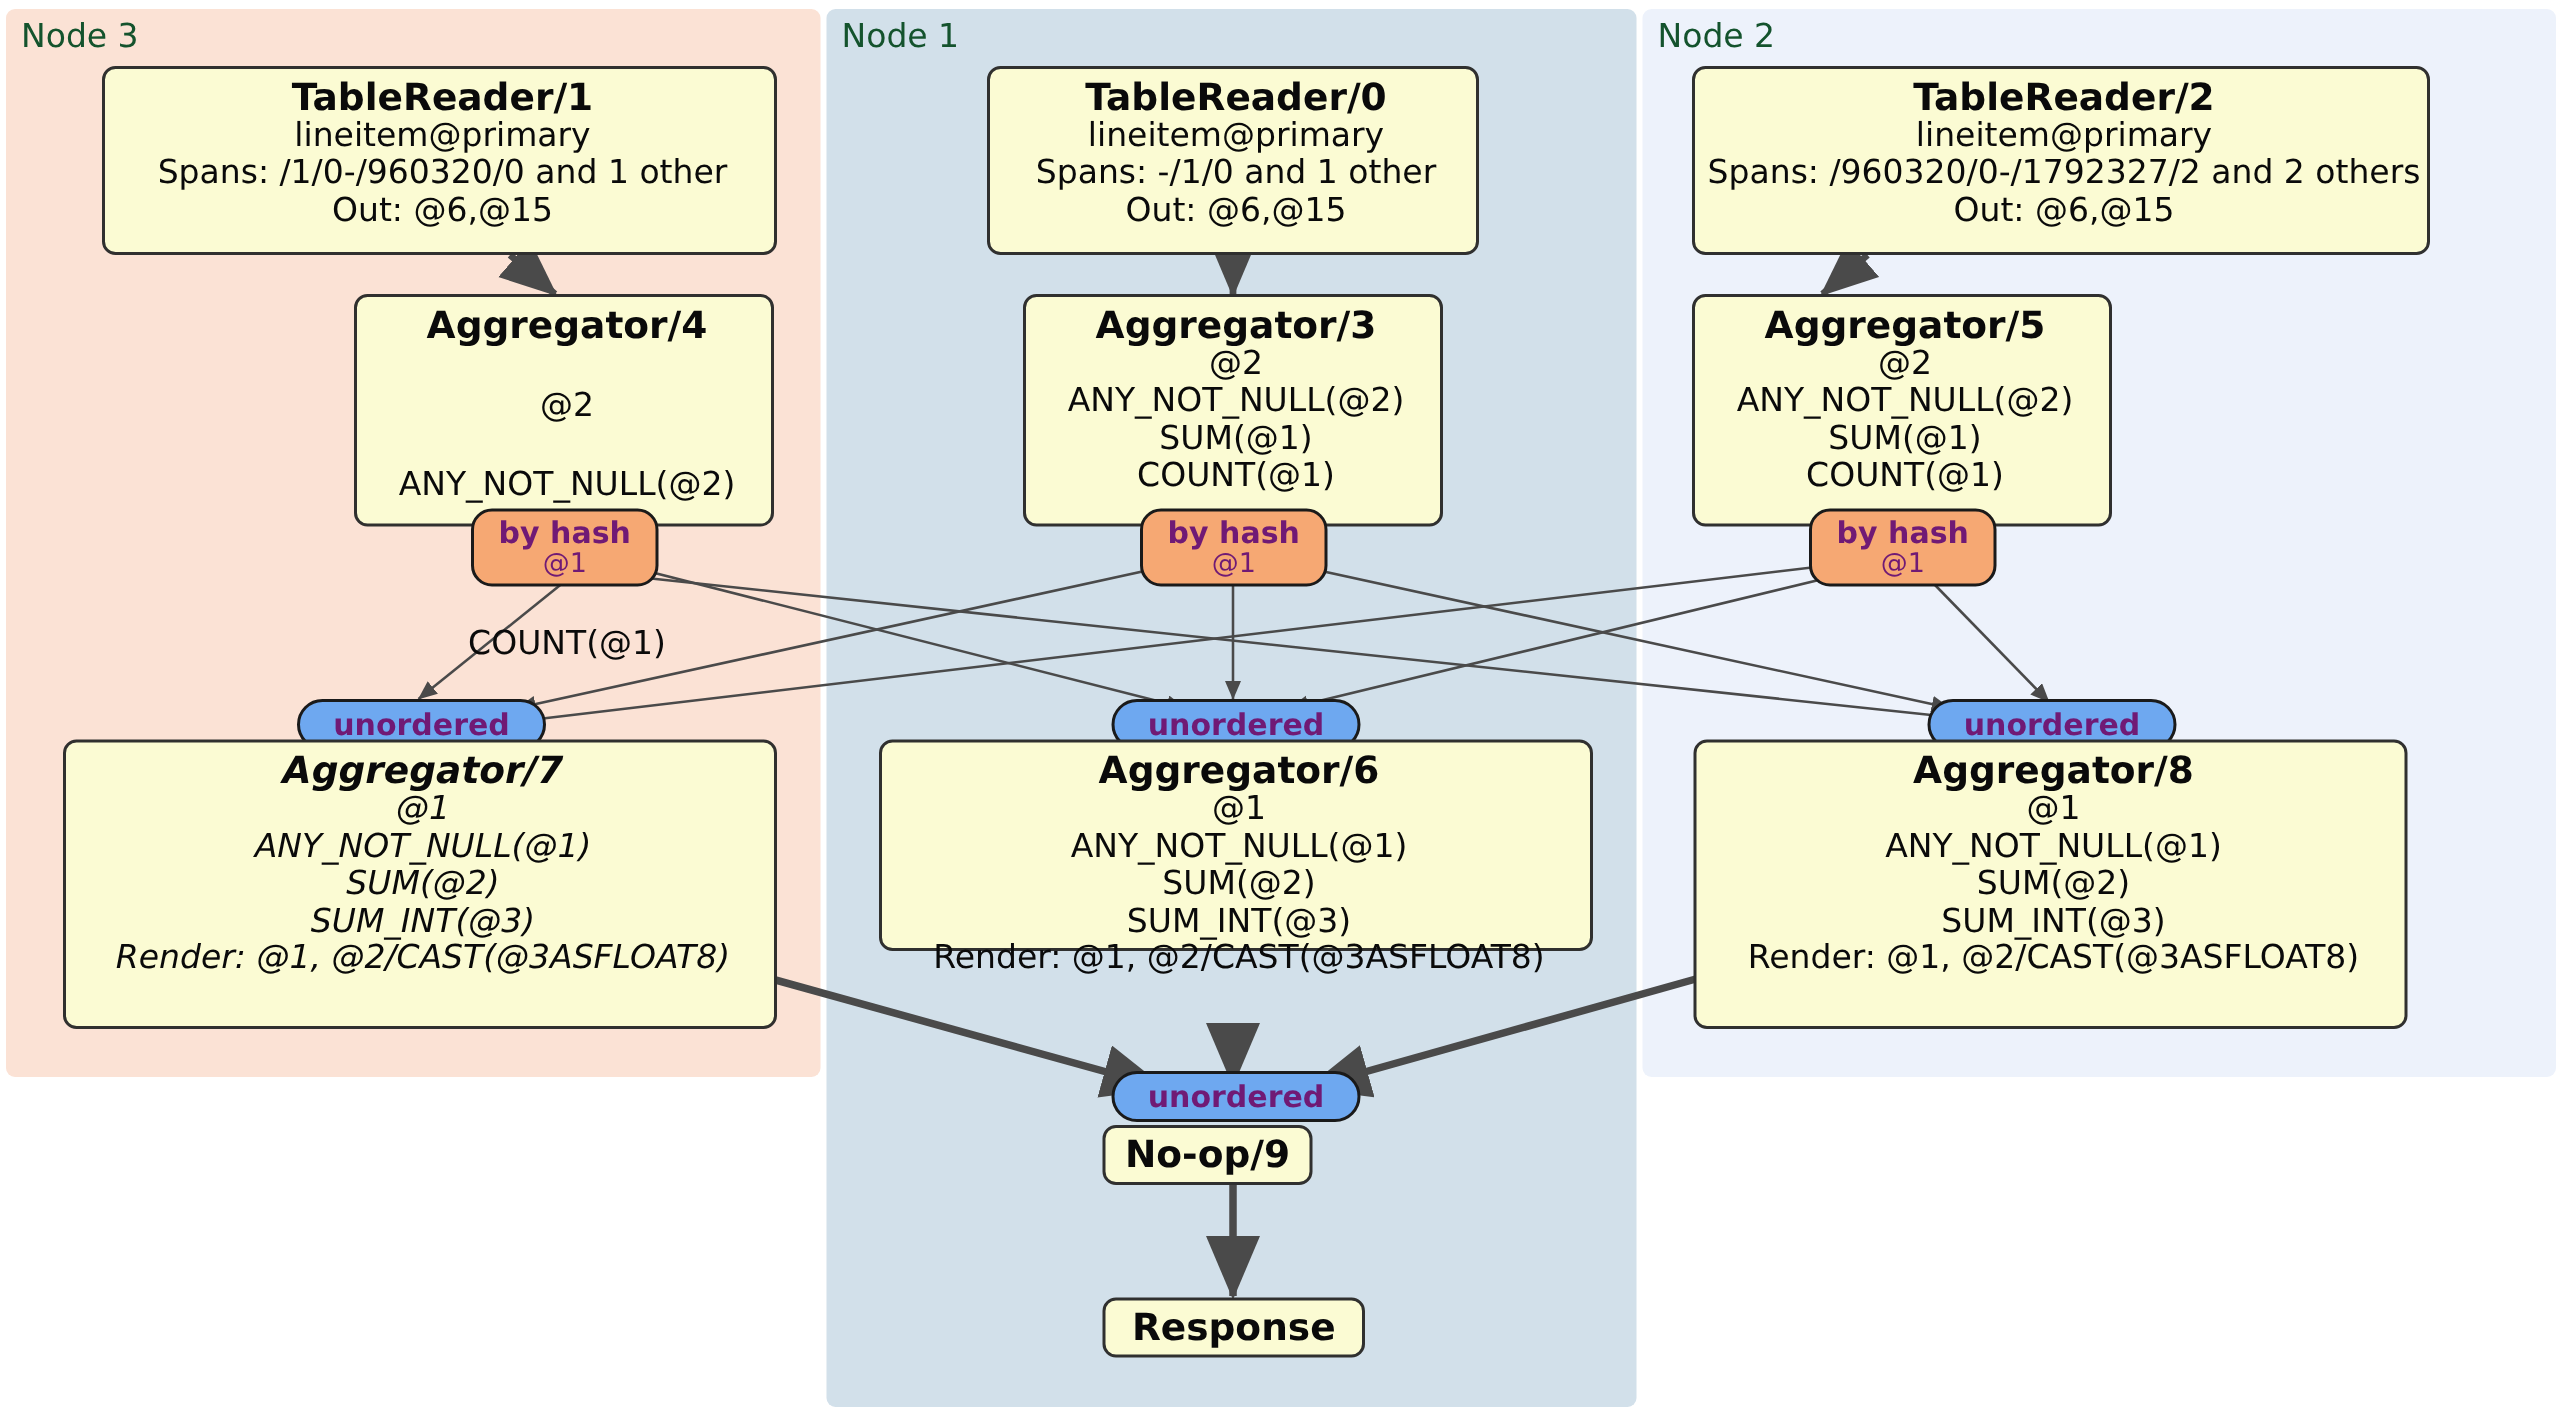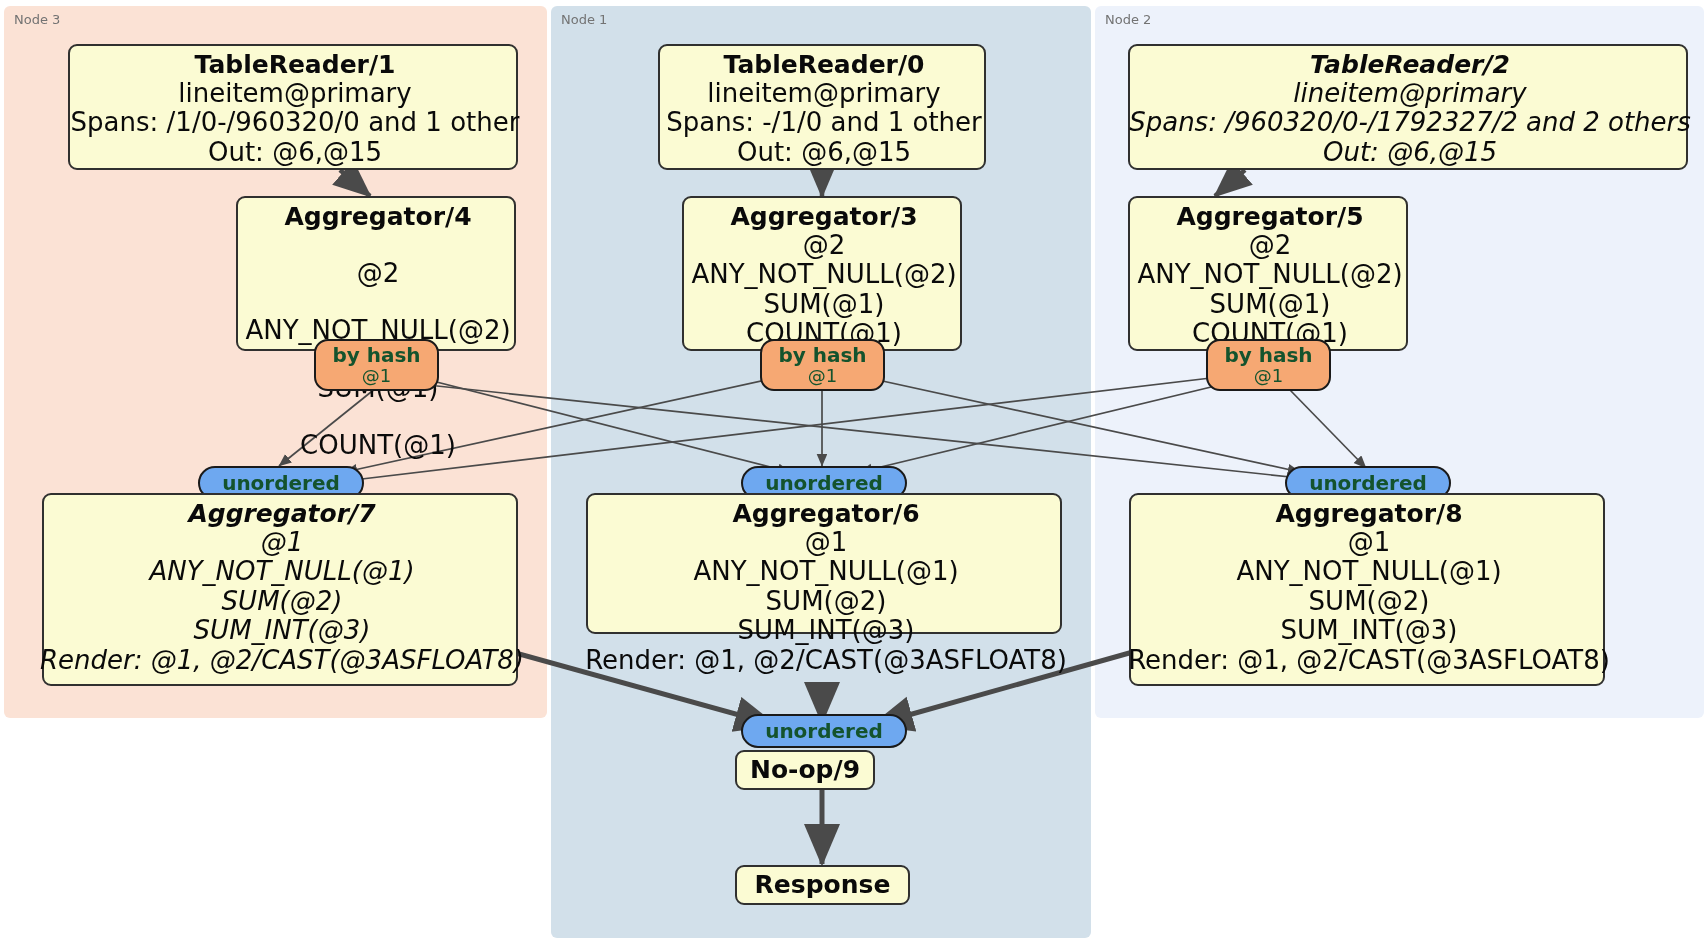--- a/index.html
+++ b/index.html
@@ -3,42 +3,42 @@
 <meta charset="utf-8">
 <style>
   html,body{margin:0;padding:0;background:#ffffff;}
   body{width:1708px;height:940px;font-family:"DejaVu Sans","Liberation Sans",sans-serif;}
   #stage{position:relative;width:1708px;height:940px;overflow:hidden;background:#fff;}
 
   
   .node-panel{position:absolute;border-radius:6px;box-sizing:border-box;}
   .node-panel .node-label{
     position:absolute;top:6px;left:10px;
-    font-size:13px;color:#737373;letter-spacing:0px;
+    font-size:22px;color:#14532d;letter-spacing:0px;
     font-family:"DejaVu Sans","Liberation Sans",sans-serif;
   }
 
   
   .box{
     position:absolute;box-sizing:border-box;
     background:#fbfbd3;border:2px solid #30302f;border-radius:9px;
     text-align:center;color:#0a0a0a;
     display:flex;flex-direction:column;justify-content:flex-start;align-items:center;
     padding:5px 8px 4px 12px;
   }
   .box .title{font-weight:bold;font-size:25px;line-height:1.12;white-space:nowrap;}
-  .box .line{font-size:26px;line-height:1.13;white-space:nowrap;}
+  .box .line{font-size:22px;line-height:1.13;white-space:nowrap;}
 
   .box.compact{justify-content:center;padding:2px 14px;}
   .box.compact .title{font-size:25px;}
 
   
   .pill{
     position:absolute;box-sizing:border-box;
-    border:2px solid #1a1a1a;text-align:center;color:#14532d;
+    border:2px solid #1a1a1a;text-align:center;color:#701a75;
     display:flex;flex-direction:column;justify-content:center;align-items:center;
   }
   .pill.hash{
     background:#f6a873;border-radius:14px;
   }
   .pill.hash .t{font-weight:bold;font-size:20px;line-height:1.05;}
   .pill.hash .s{font-size:18px;line-height:1.1;}
   .pill.sync{
     background:#6ea8f0;border-radius:100px;
   }
@@ -107,21 +107,21 @@
     <div class="line">Out: @6,@15</div>
   </div>
 
   <div class="box" style="left:658px;top:44px;width:328px;height:126px;">
     <div class="title">TableReader/0</div>
     <div class="line">lineitem@primary</div>
     <div class="line">Spans: -/1/0 and 1 other</div>
     <div class="line">Out: @6,@15</div>
   </div>
 
-  <div class="box" style="left:1128px;top:44px;width:560px;height:126px;font-style:italic;">
+  <div class="box" style="left:1128px;top:44px;width:492px;height:126px;">
     <div class="title">TableReader/2</div>
     <div class="line">lineitem@primary</div>
     <div class="line">Spans: /960320/0-/1792327/2 and 2 others</div>
     <div class="line">Out: @6,@15</div>
   </div>
 
   <div class="box" style="left:236px;top:196px;width:280px;height:155px;gap:28px;">
     <div class="title">Aggregator/4</div>
     <div class="line">@2</div>
     <div class="line">ANY_NOT_NULL(@2)</div>

